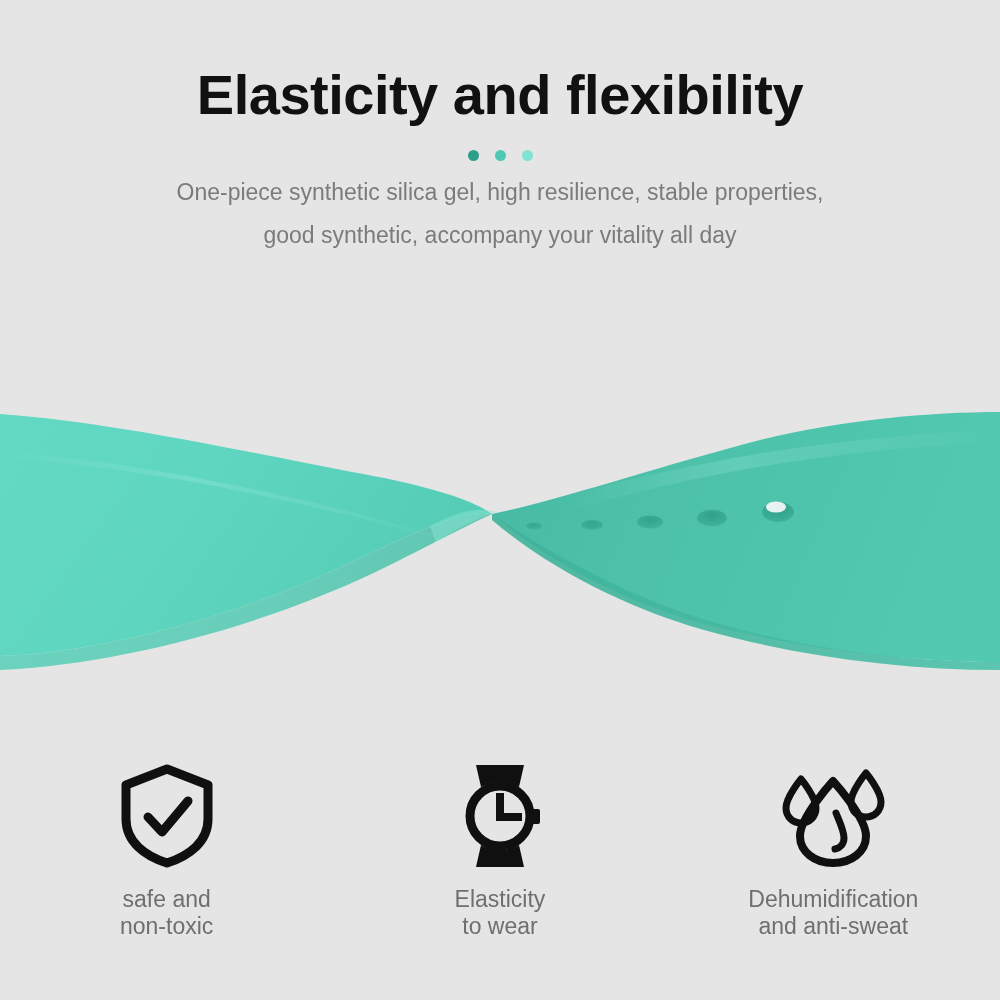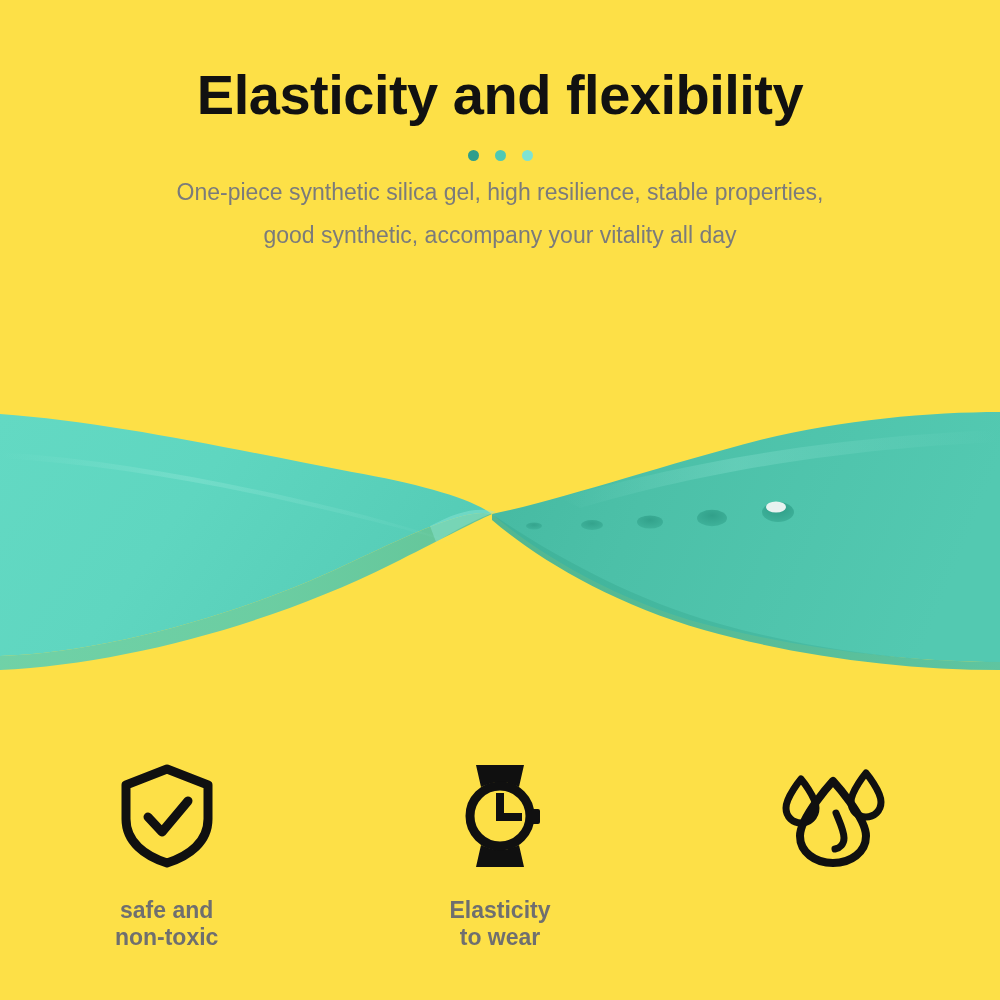--- a/index.html
+++ b/index.html
@@ -9,21 +9,21 @@
     background: #ffffff;
   }
   body {
     font-family: "Liberation Sans", sans-serif;
     -webkit-font-smoothing: antialiased;
   }
   #page {
     position: relative;
     width: 1000px;
     height: 1000px;
-    background: #fde047;
+    background: #e5e5e5;
     overflow: hidden;
   }
 
   
   .header-block {
     position: absolute;
     top: 0;
     left: 0;
     width: 1000px;
     text-align: center;
@@ -93,25 +93,25 @@
     text-align: center;
   }
   .feature-icon {
     height: 112px;
     display: flex;
     align-items: center;
     justify-content: center;
   }
   .feature-icon svg { display: block; }
   .feature-caption {
-    margin-top: 25px;
+    margin-top: 14px;
     color: #6f6f6f;
     font-size: 23px;
     line-height: 27px;
-    font-weight: 700;
+    font-weight: 400;
     font-family: "Liberation Sans", sans-serif;
   }
   .caption-line { display: block; }
 </style>
 </head>
 <body>
 
 <div id="page">
 
   <div class="header-block">
@@ -231,16 +231,20 @@
 
           <path d="M23 16 C23 16 38 34 38 45 C38 54 31 60 23 60 C15 60 8 54 8 45 C8 34 23 16 23 16 Z" fill="none" stroke="#101010" stroke-width="7" stroke-linejoin="round"></path>
 
           <path d="M88 10 C88 10 103 28 103 39 C103 48 96 54 88 54 C80 54 73 48 73 39 C73 28 88 10 88 10 Z" fill="none" stroke="#101010" stroke-width="7" stroke-linejoin="round"></path>
 
           <path d="M55 18 C55 18 88 54 88 73 C88 89 73 100 55 100 C37 100 22 89 22 73 C22 54 55 18 55 18 Z" fill="none" stroke="#101010" stroke-width="8" stroke-linejoin="round"></path>
 
           <path d="M58 50 C62 60 66 68 66 75 C66 81 62 85 57 86" fill="none" stroke="#101010" stroke-width="7" stroke-linecap="round"></path>
         </svg>
       </div>
+      <div class="feature-caption" style="color: rgb(111, 111, 111);">
+        <span class="caption-line">Dehumidification</span>
+        <span class="caption-line">and anti-sweat</span>
+      </div>
     </div>
 
   </div>
 </div>
 
 </body></html>

